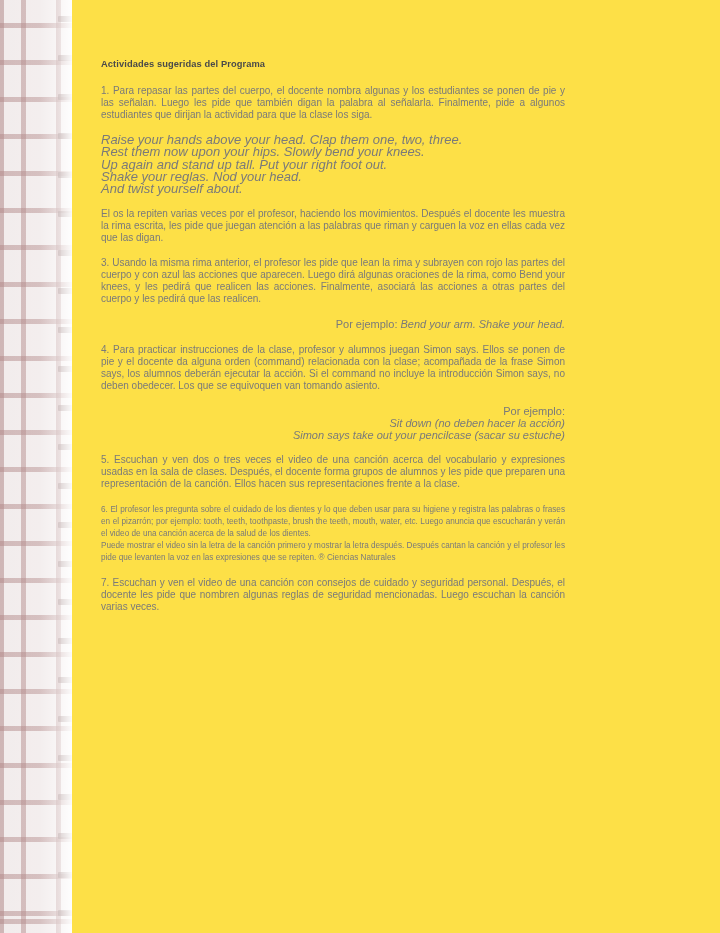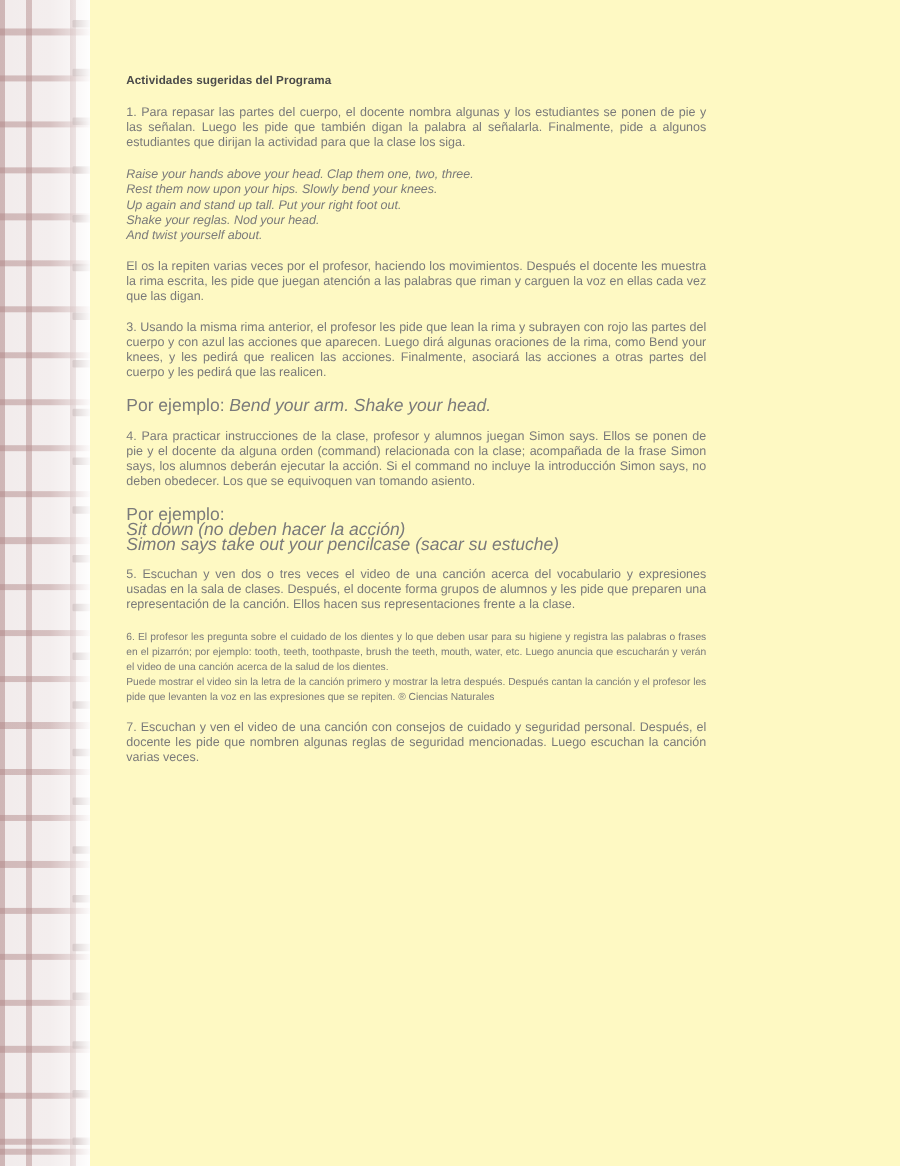--- a/index.html
+++ b/index.html
@@ -62,21 +62,21 @@
     filter: blur(0.6px);
   }
 
   
   #page-sheet {
     position: absolute;
     left: 72px;
     top: 0;
     width: 648px;
     height: 933px;
-    background: #fef9c3;
+    background: #fde047;
   }
 
   #document-body {
     position: absolute;
     left: 29px;
     top: 58px;
     width: 464px;
     color: #6f6f6f;
     filter: blur(0.42px);
   }
@@ -92,33 +92,34 @@
 
   .para {
     font-size: 10px;
     line-height: 12.1px;
     text-align: justify;
     margin: 0 0 13px 0;
     color: #7a7a7a;
   }
 
   .rhyme {
-    font-size: 10px;
+    font-size: 13px;
     line-height: 12.1px;
     font-style: italic;
     margin: 0 0 13px 0;
     color: #7a7a7a;
   }
   .rhyme div { white-space: nowrap; }
 
   .example {
-    font-size: 14px;
-    line-height: 12.1px;
-    margin: 0 0 13px 0;
-    color: #7a7a7a;
+    font-size: 11px;
+    line-height: 12.1px;
+    margin: 0 0 13px 10px;
+    color: #7a7a7a;
+    text-align: right;
   }
   .example .it { font-style: italic; }
   .example div { white-space: nowrap; }
 
   .block-lines div {
     font-size: 8.2px;
     line-height: 12.1px;
     text-align: justify;
     color: #7a7a7a;
   }

